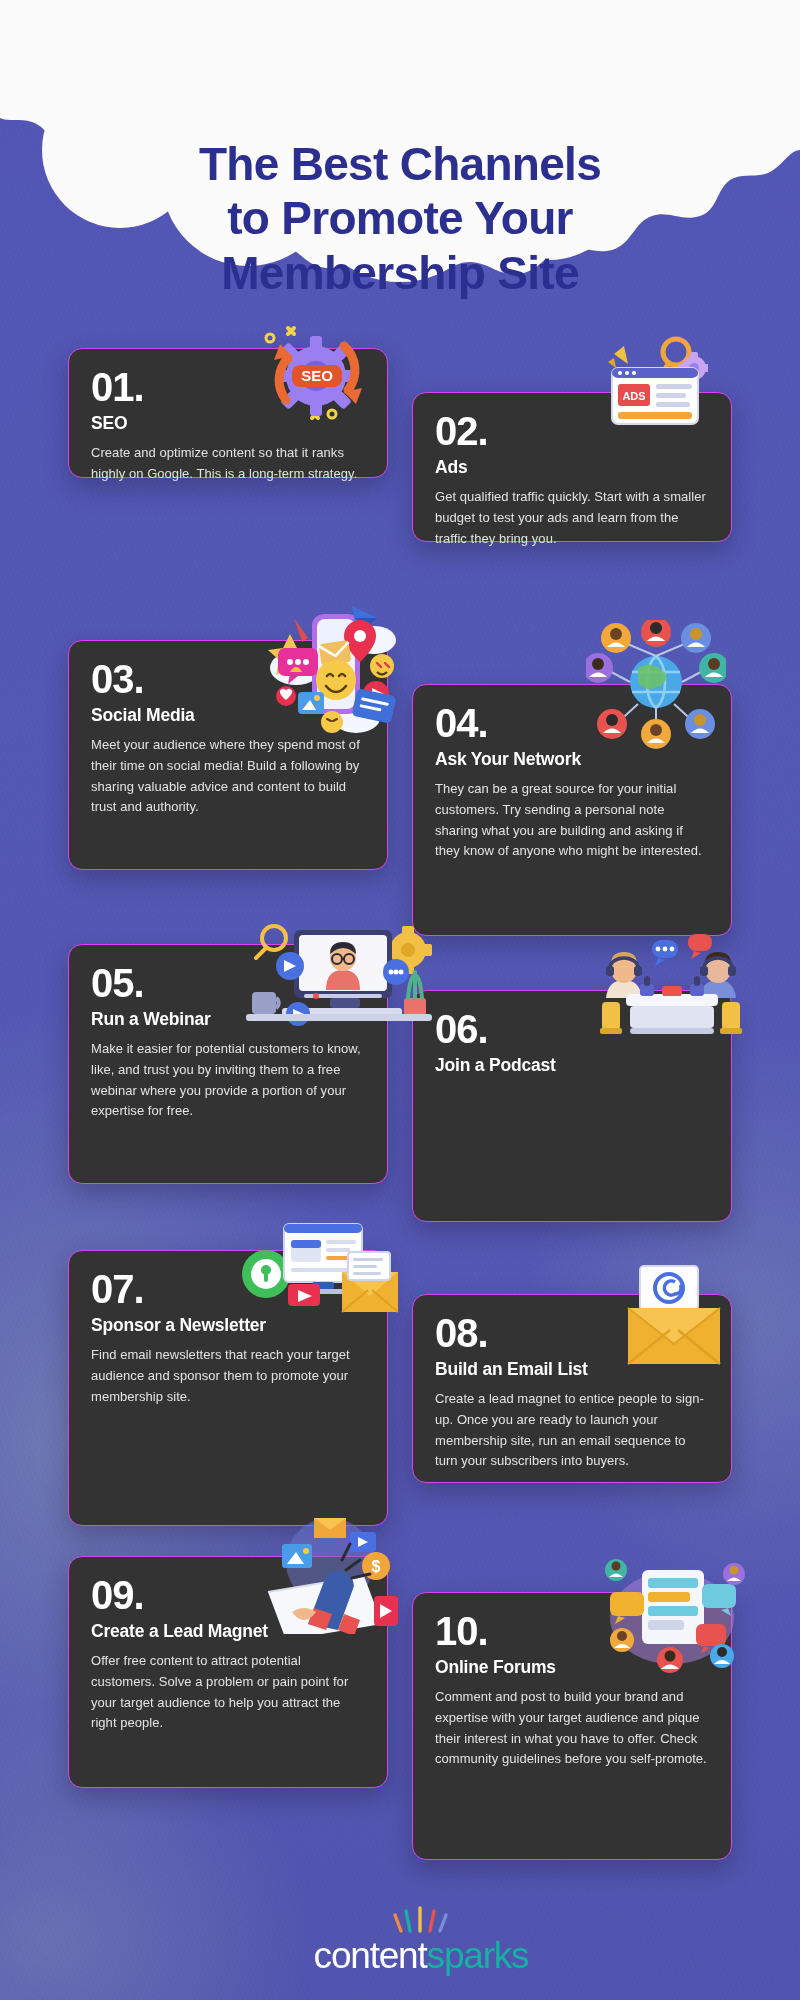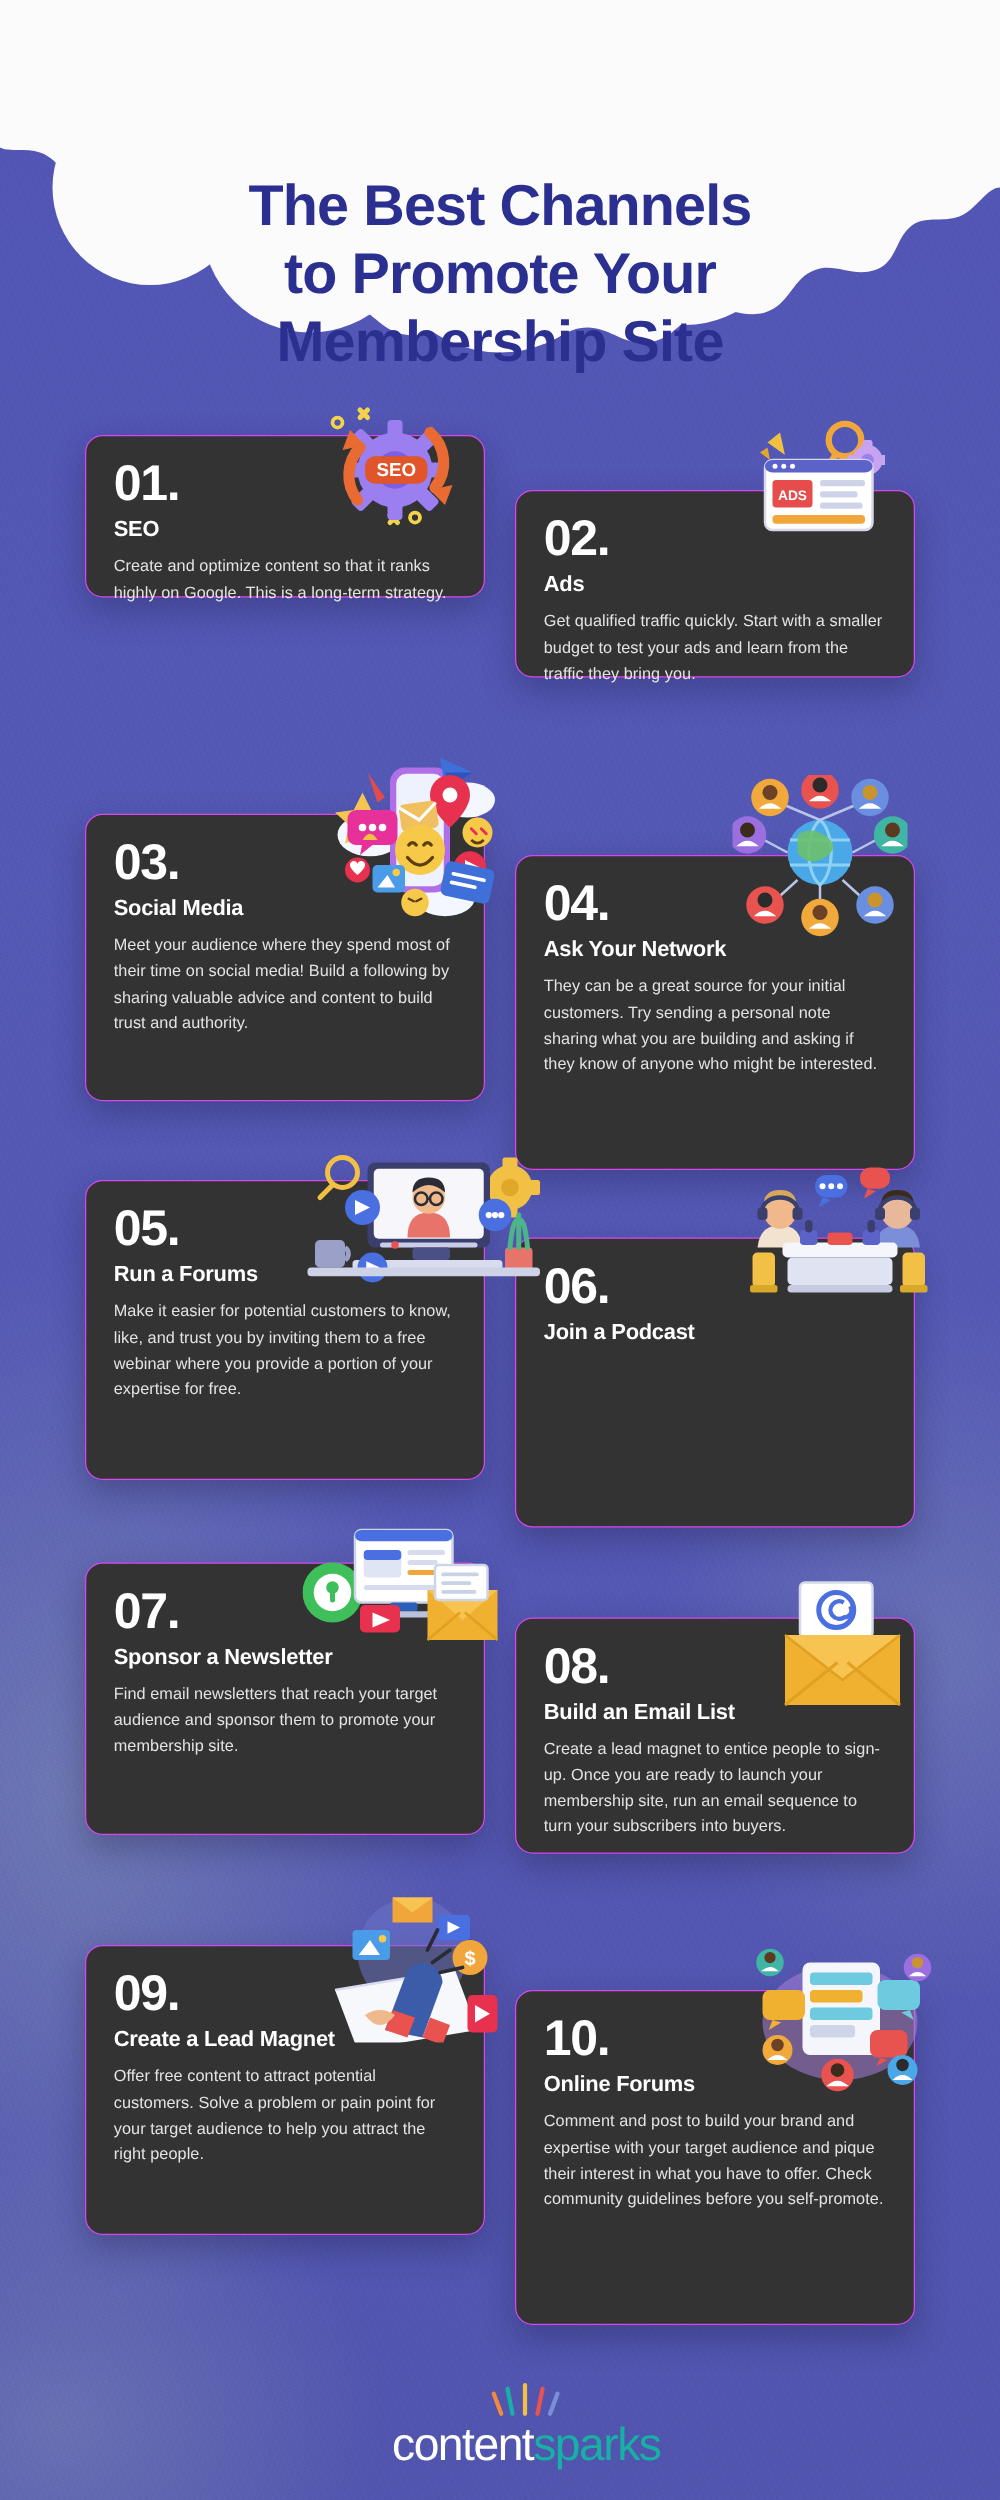--- a/index.html
+++ b/index.html
@@ -153,44 +153,44 @@
     <div class="card-title">SEO</div>
     <div class="card-body">Create and optimize content so that it ranks highly on Google. This is a long-term strategy.</div>
   </div>
 
   <div class="card right" style="top:392px;height:150px;">
     <div class="card-num">02.</div>
     <div class="card-title">Ads</div>
     <div class="card-body">Get qualified traffic quickly. Start with a smaller budget to test your ads and learn from the traffic they bring you.</div>
   </div>
 
-  <div class="card left" style="top:640px;height:230px;margin-top:11px;">
+  <div class="card left" style="top:640px;height:230px;">
     <div class="card-num">03.</div>
     <div class="card-title">Social Media</div>
     <div class="card-body">Meet your audience where they spend most of their time on social media! Build a following by sharing valuable advice and content to build trust and authority.</div>
   </div>
 
   <div class="card right" style="top:684px;height:252px;">
     <div class="card-num">04.</div>
     <div class="card-title">Ask Your Network</div>
     <div class="card-body">They can be a great source for your initial customers. Try sending a personal note sharing what you are building and asking if they know of anyone who might be interested.</div>
   </div>
 
   <div class="card left" style="top:944px;height:240px;">
     <div class="card-num">05.</div>
-    <div class="card-title">Run a Forums</div>
+    <div class="card-title">Run a Webinar</div>
     <div class="card-body">Make it easier for potential customers to know, like, and trust you by inviting them to a free webinar where you provide a portion of your expertise for free.</div>
   </div>
 
   <div class="card right" style="top:990px;height:232px;">
     <div class="card-num">06.</div>
     <div class="card-title">Join a Podcast</div>
   </div>
 
-  <div class="card left" style="top:1250px;height:218px;">
+  <div class="card left" style="top:1250px;height:276px;">
     <div class="card-num">07.</div>
     <div class="card-title">Sponsor a Newsletter</div>
     <div class="card-body">Find email newsletters that reach your target audience and sponsor them to promote your membership site.</div>
   </div>
 
   <div class="card right" style="top:1294px;height:189px;">
     <div class="card-num">08.</div>
     <div class="card-title">Build an Email List</div>
     <div class="card-body">Create a lead magnet to entice people to sign-up. Once you are ready to launch your membership site, run an email sequence to turn your subscribers into buyers.</div>
   </div>

